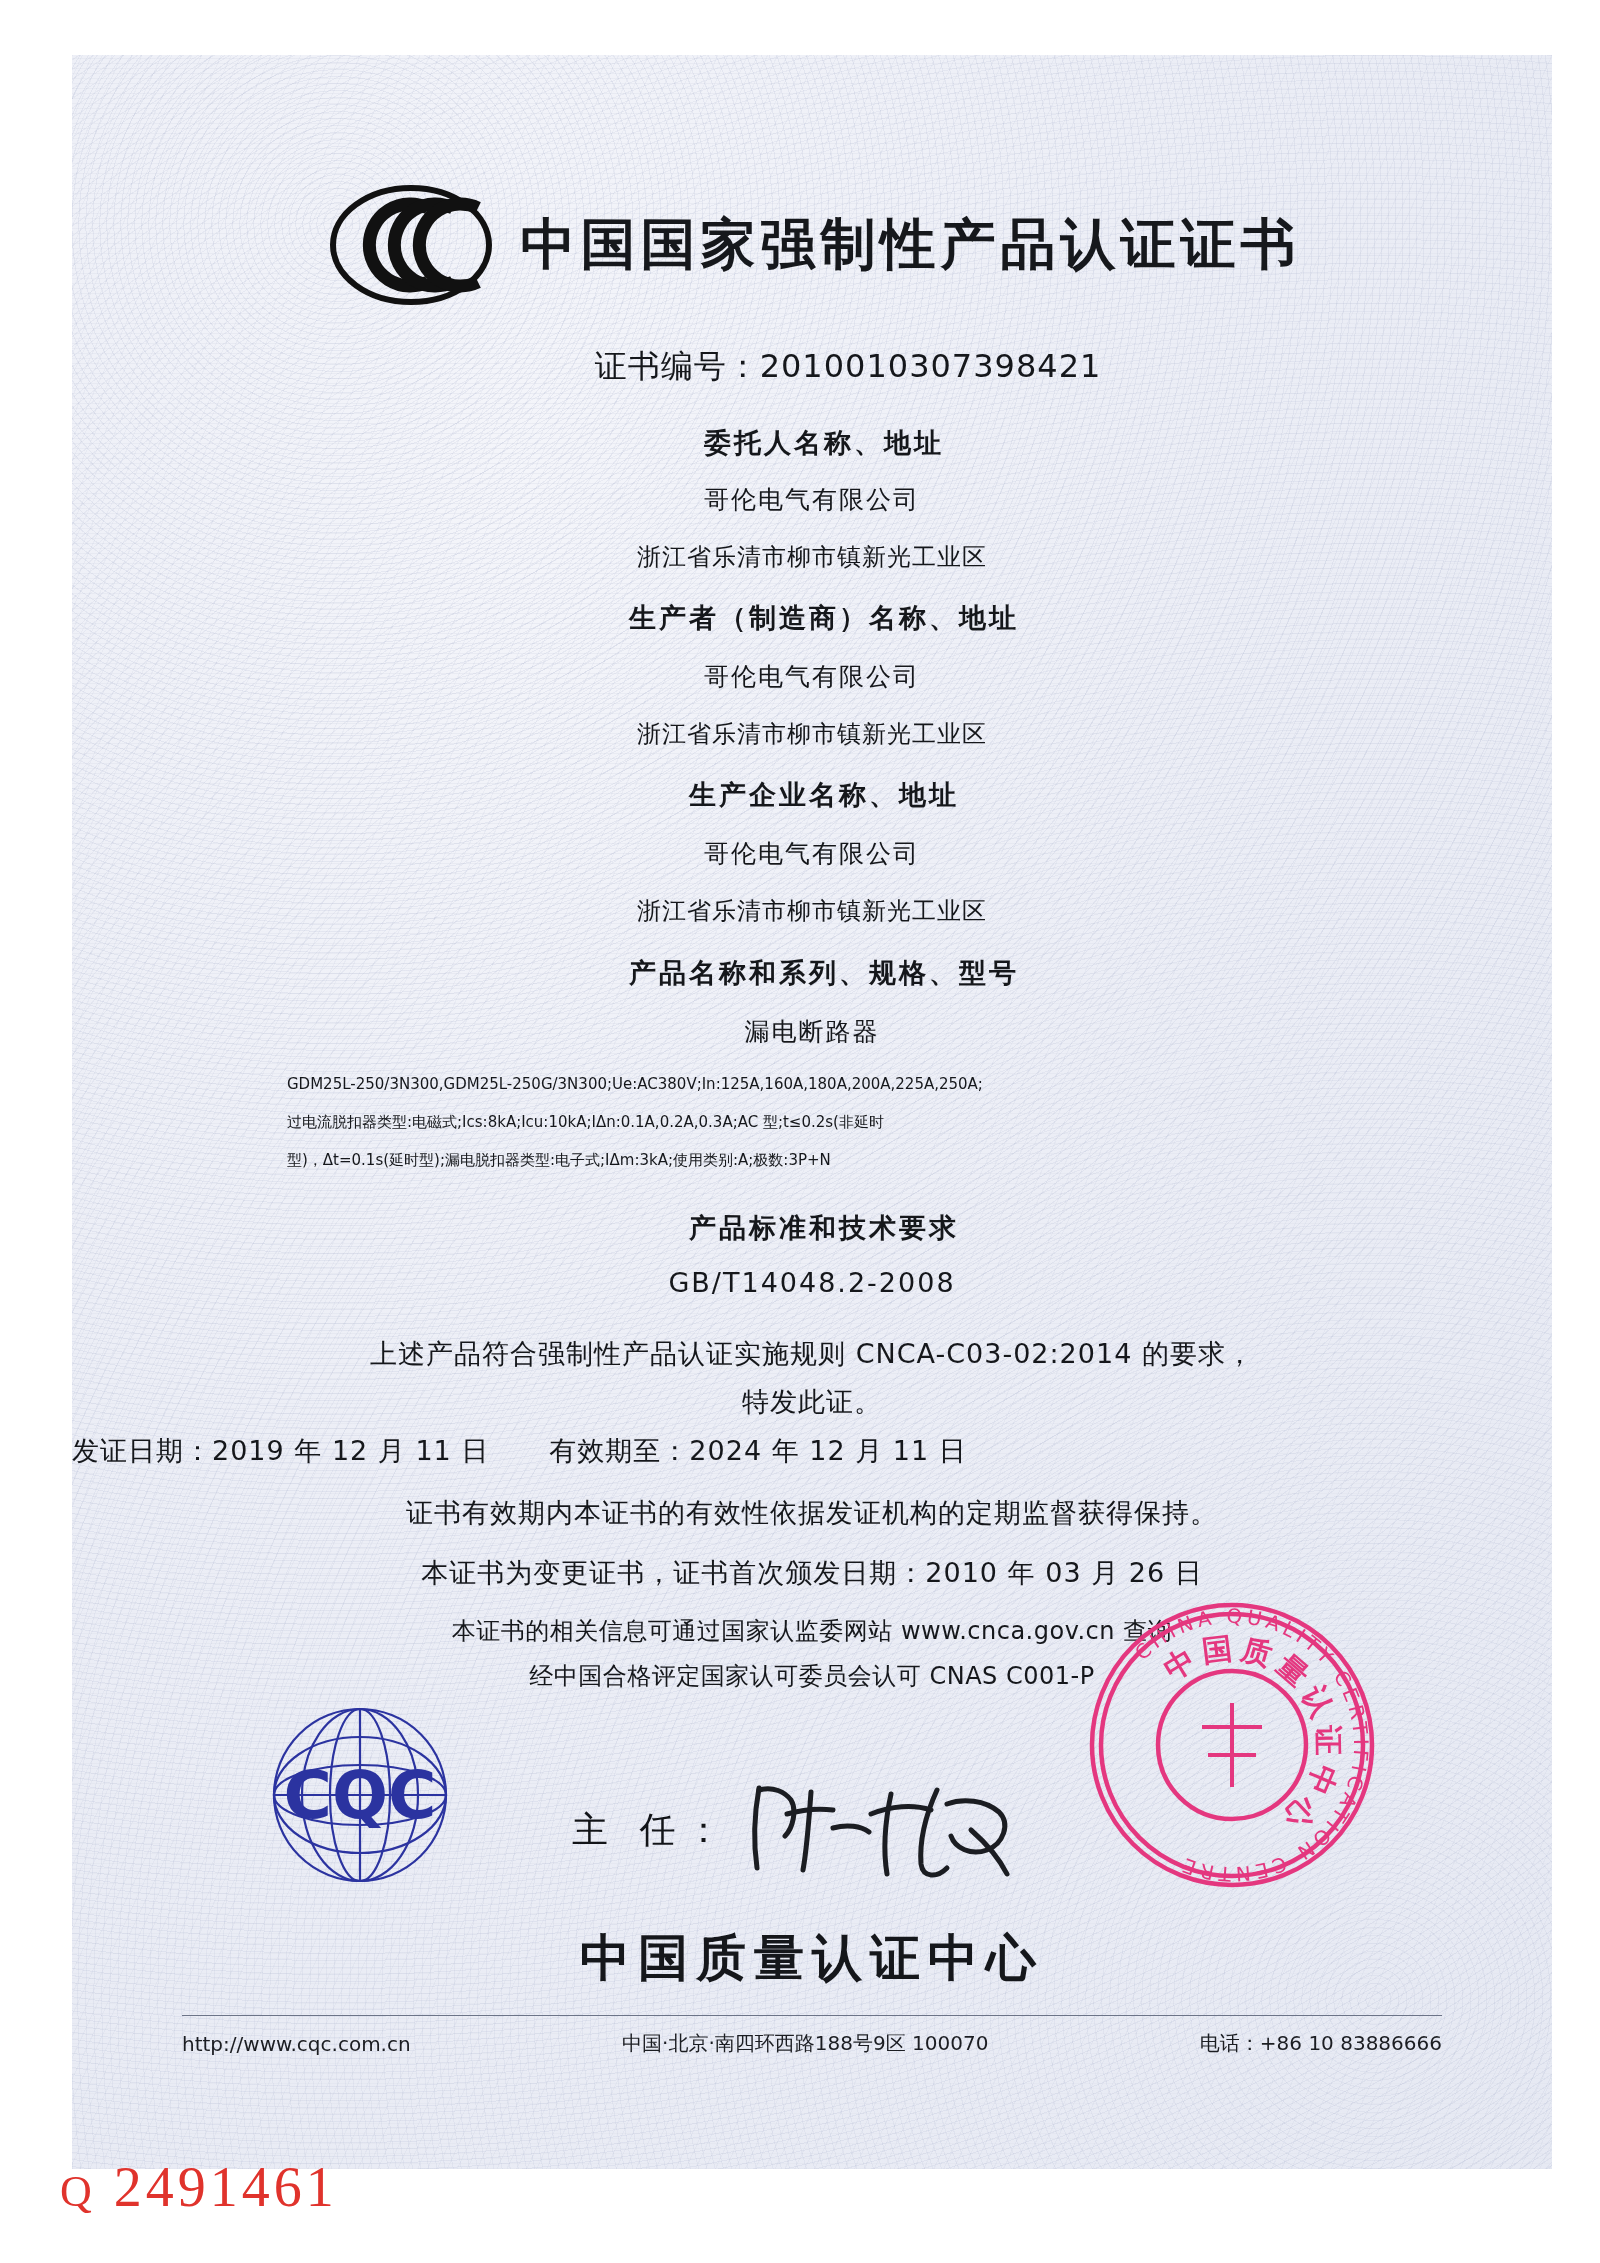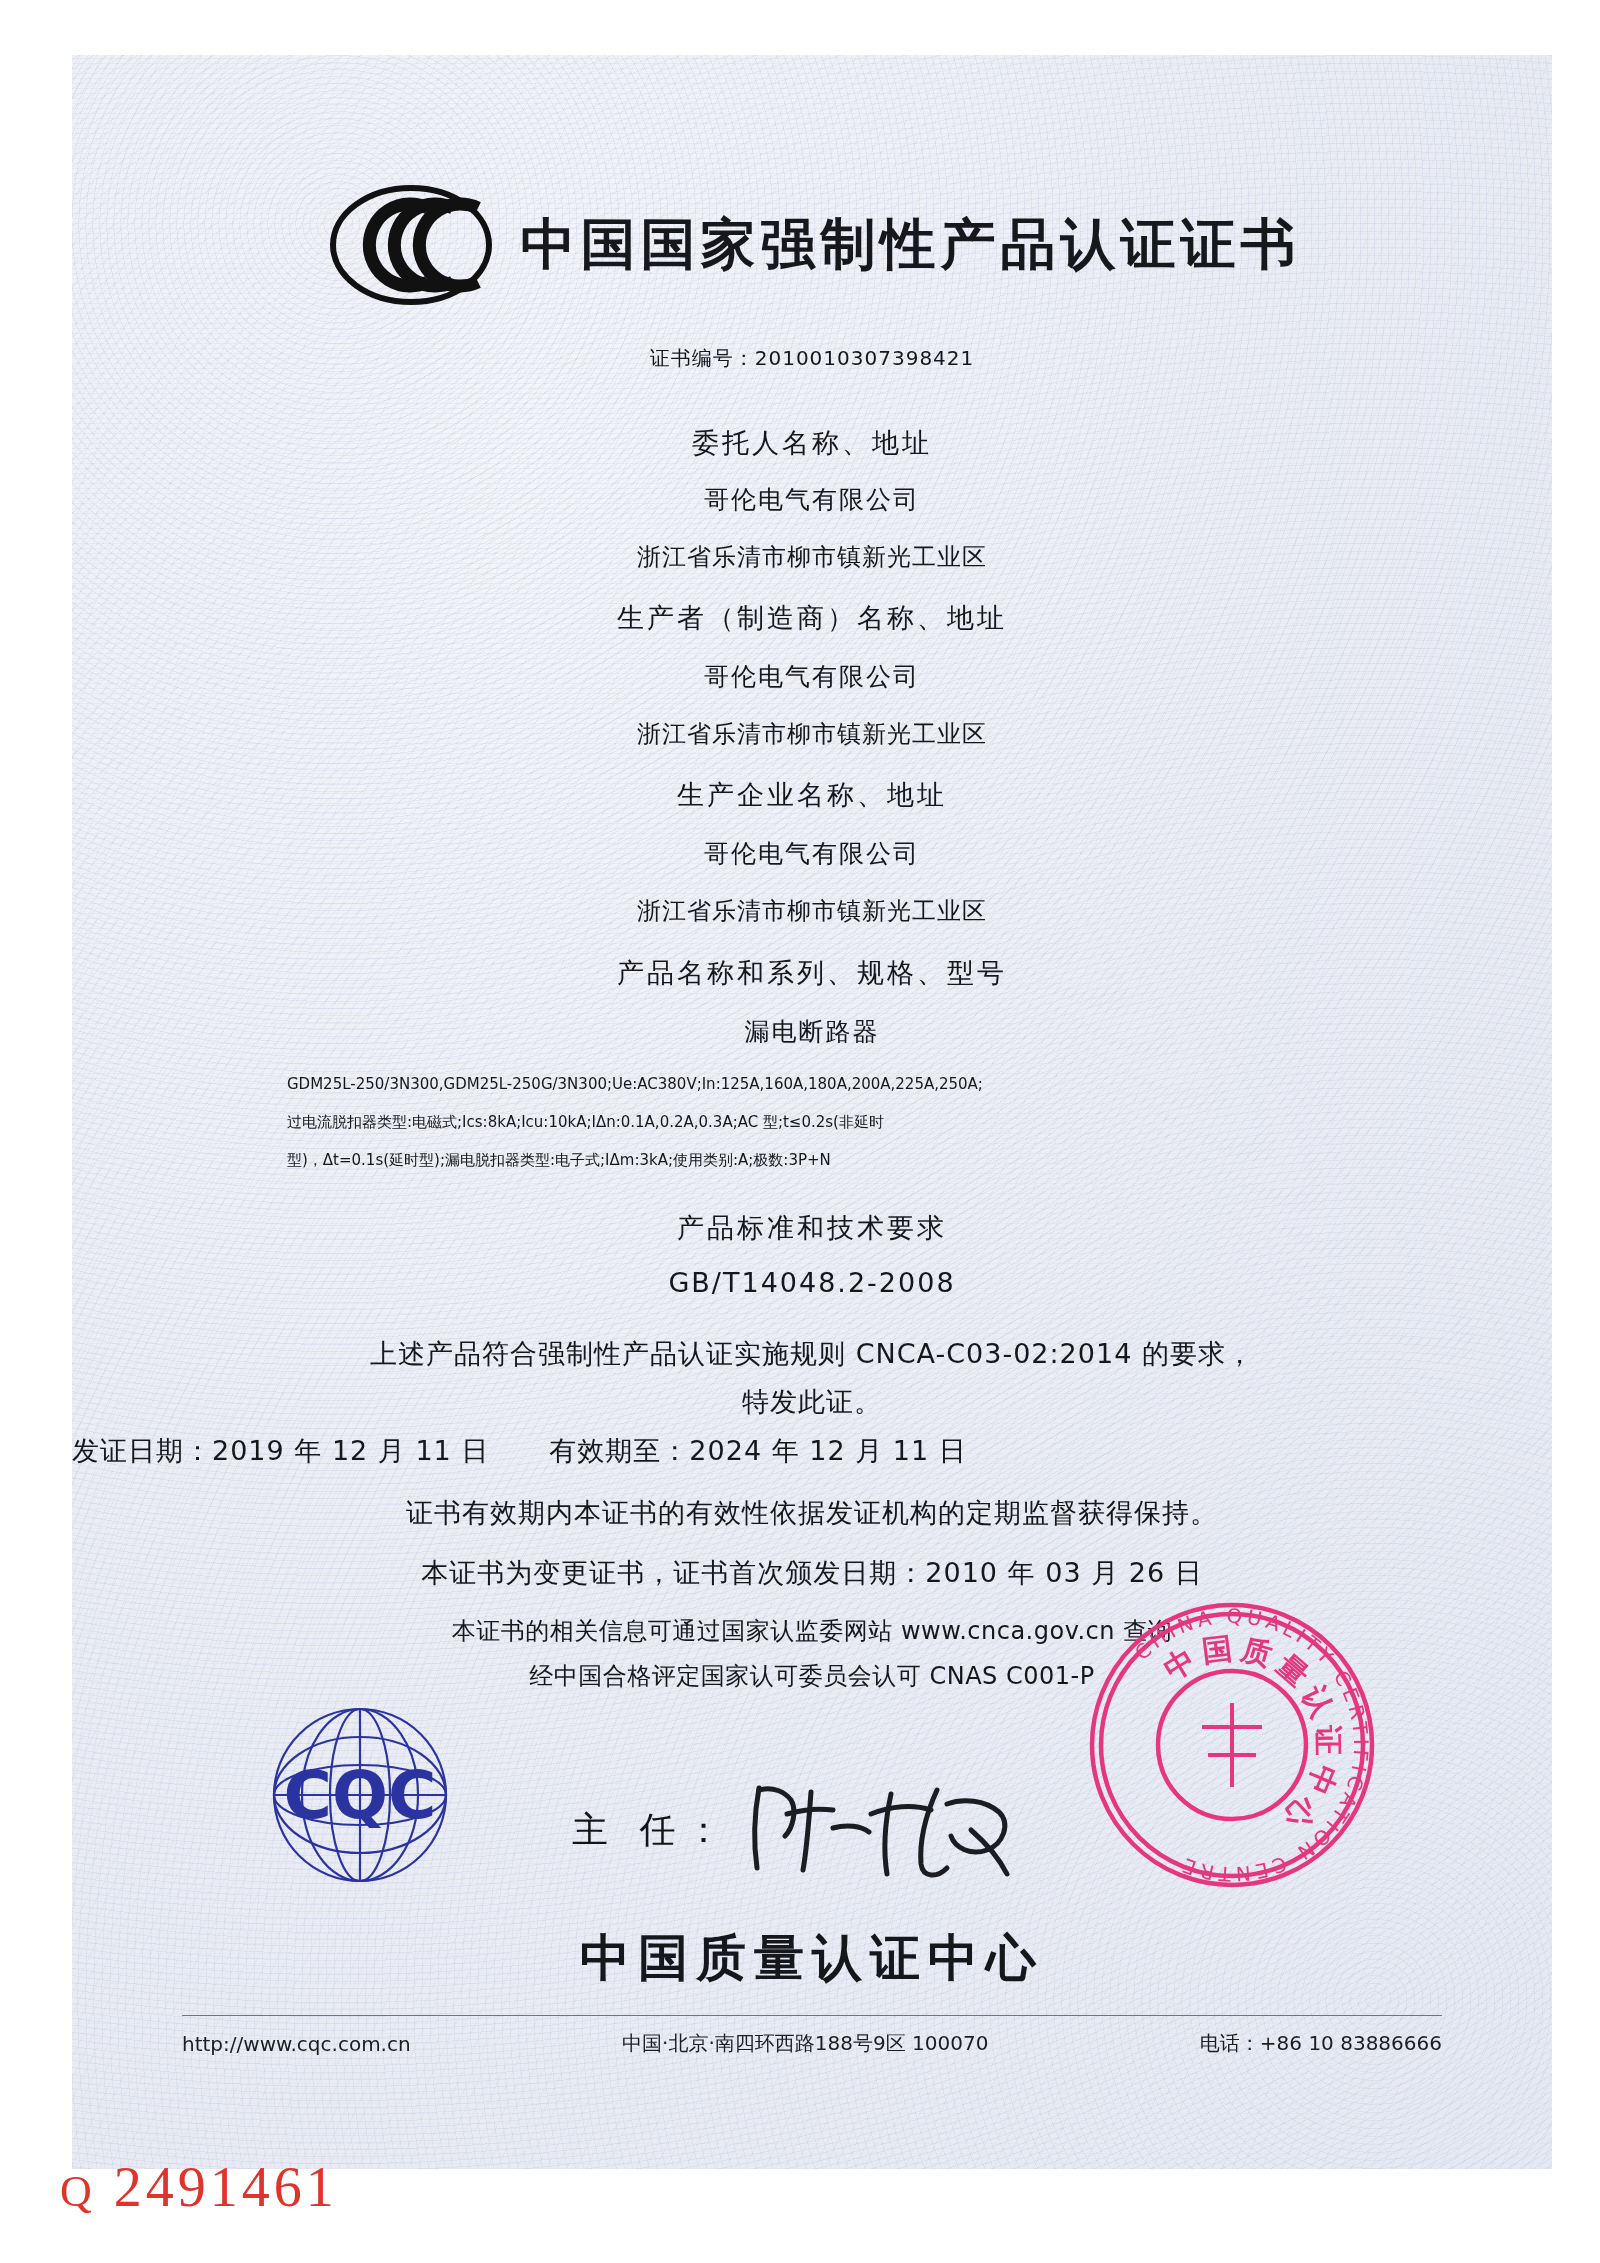--- a/index.html
+++ b/index.html
@@ -80,27 +80,29 @@
     position: absolute;
     left: 0;
     width: 100%;
     text-align: center;
     color: #15171b;
     font-family: "DejaVu Sans", "Liberation Sans", sans-serif;
     white-space: nowrap;
   }
   .cert-no {
     top: 290px;
-    font-size: 20px;
+    font-size: 32px;
     letter-spacing: 1px;
+    margin-left: 36px;
   }
   .sec-head {
     font-size: 27px;
-    font-weight: normal;
+    font-weight: bold;
     letter-spacing: 3px;
+    padding-left: 12px;
   }
   .sec-body {
     font-size: 25px;
     letter-spacing: 2px;
   }
   .sec-body-sm {
     font-size: 24px;
     letter-spacing: 1px;
   }
 

